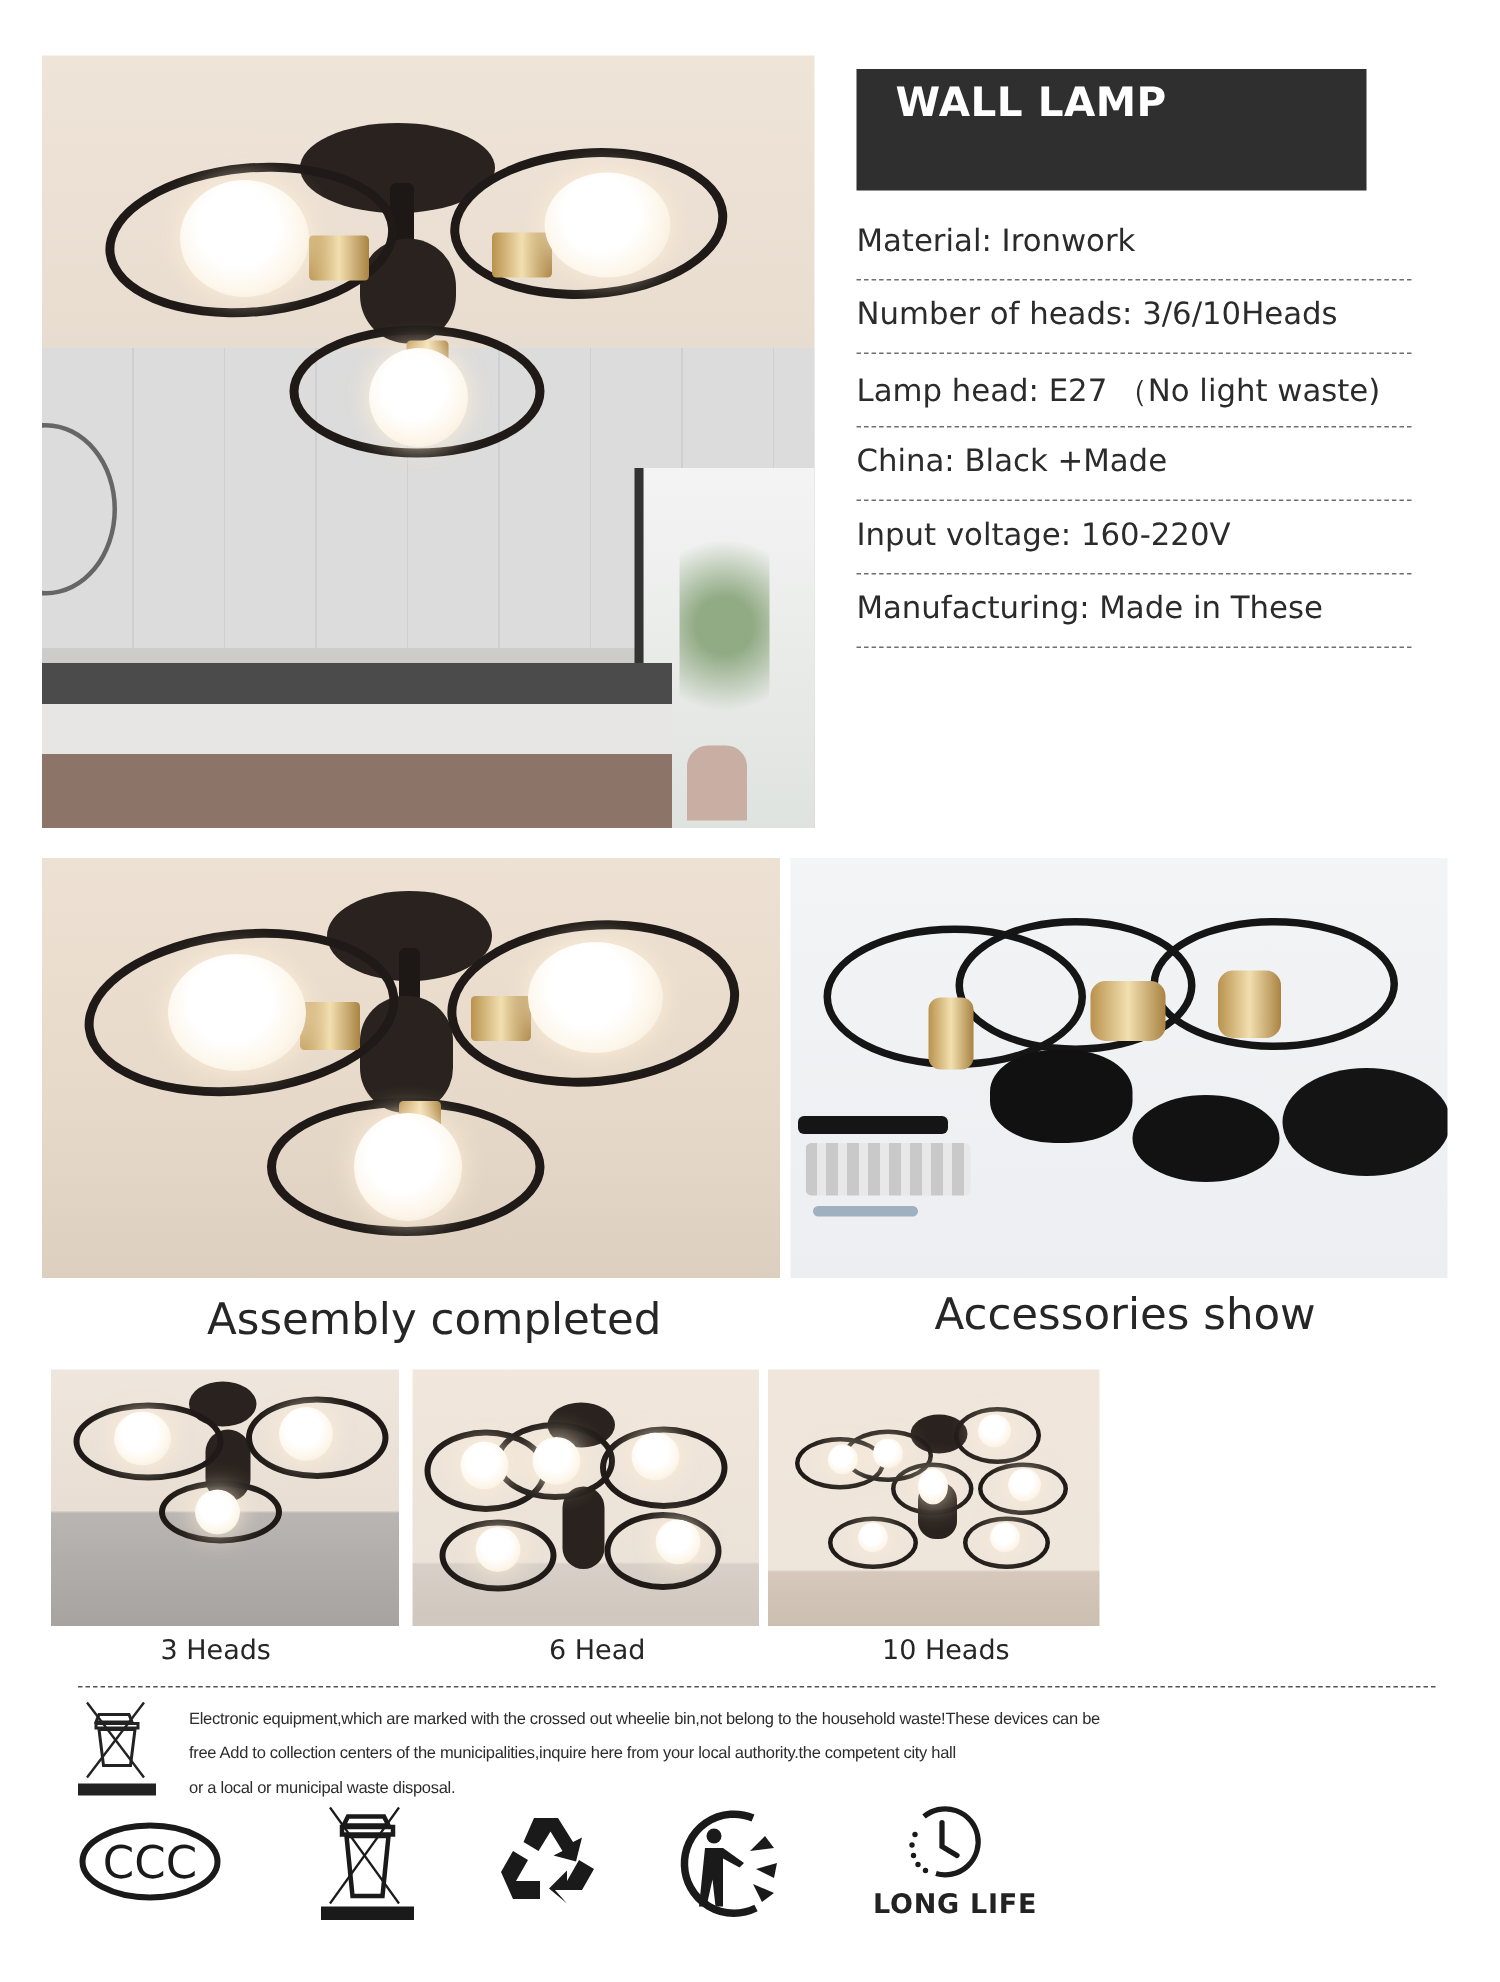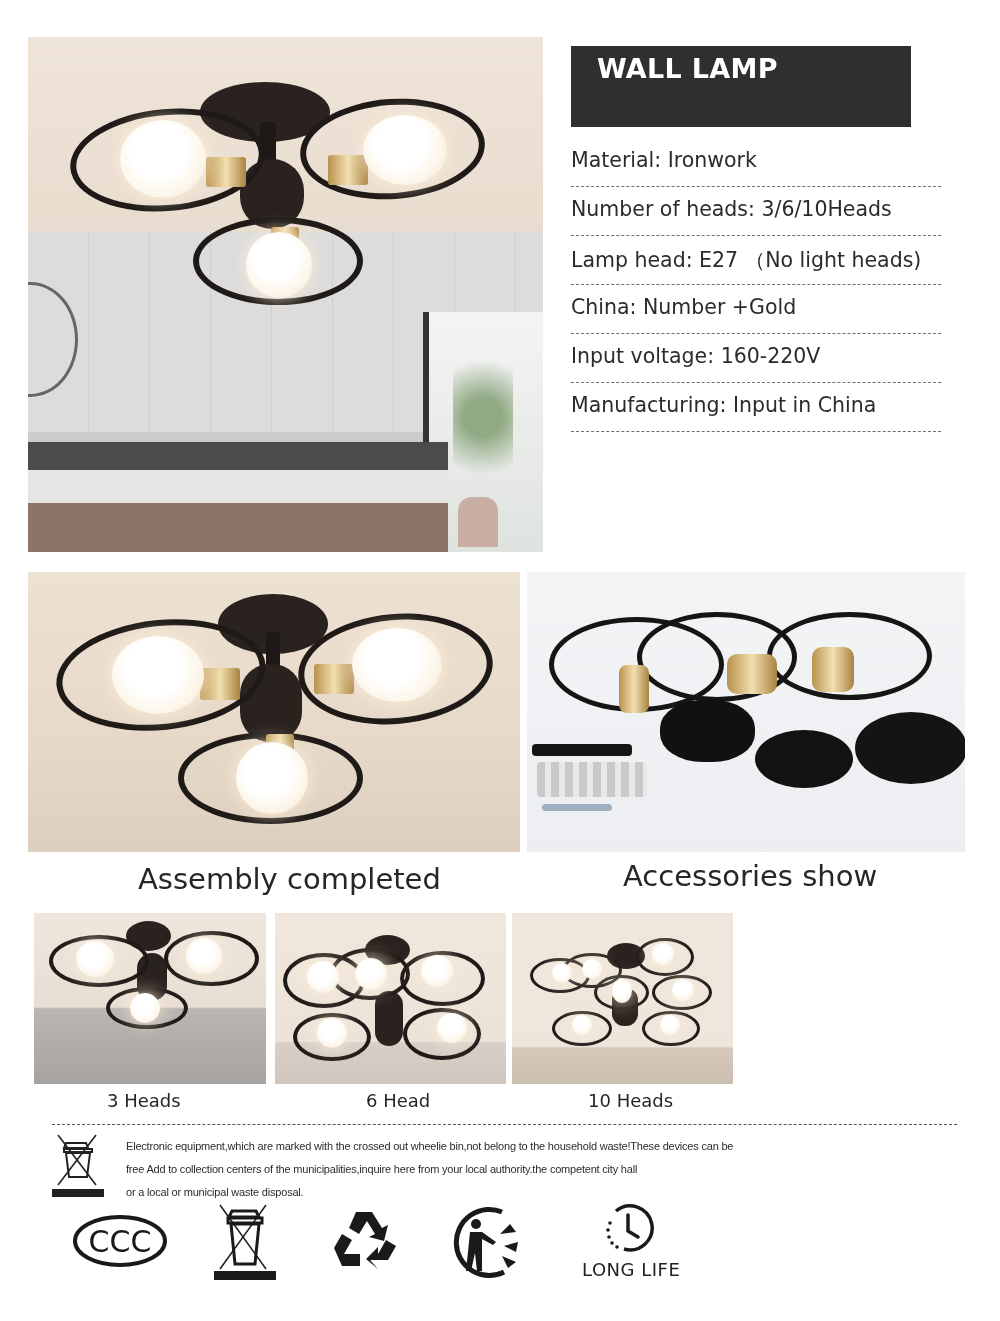--- a/index.html
+++ b/index.html
@@ -68,21 +68,21 @@
 
     .divider { left: 52px; top: 1124px; width: 905px; border-top: 1px dashed #555; }
 
     
     .weee-note { left: 126px; top: 1135px; width: 830px; font-family: "Liberation Sans", sans-serif;
       font-size: 11px; line-height: 23px; color: #2c2c2c; letter-spacing: -0.2px; }
     .weee-small { left: 52px; top: 1133px; width: 52px; height: 66px; }
 
     
     .cert { top: 1203px; }
-    .longlife-label { left: 582px; top: 1259px; font-size: 18px; font-weight: normal; color: #222;
+    .longlife-label { left: 582px; top: 1259px; font-size: 18px; font-weight: bold; color: #222;
       letter-spacing: 0.5px; font-family: "DejaVu Sans", sans-serif; white-space: nowrap; }
   </style>
 </head>
 <body>
 
 <div class="abs hero-photo">
   <div class="scene-wall"></div>
   <div class="scene-clock"></div>
   <div class="scene-window"></div>
   <div class="scene-tree"></div>
@@ -113,33 +113,33 @@
   <div class="spec-row">
     <span>Material:</span>
     <span>Ironwork</span>
   </div>
   <div class="spec-row">
     <span>Number of heads:</span>
     <span>3/6/10Heads</span>
   </div>
   <div class="spec-row">
     <span>Lamp head:</span>
-    <span> E27 （No light heads)</span>
+    <span> E27 （No light waste)</span>
   </div>
   <div class="spec-row">
     <span>China:</span>
-    <span> Number +Gold</span>
+    <span> Black +Made</span>
   </div>
   <div class="spec-row">
     <span>Input voltage:</span>
     <span>160-220V</span>
   </div>
   <div class="spec-row">
     <span>Manufacturing:</span>
-    <span>Input in China</span>
+    <span>Made in These</span>
   </div>
 </div>
 
 <div class="abs assembly-photo">
   <div class="lamp" style="left:0;top:0;width:492px;height:280px;">
     <div class="canopy" style="left:190px;top:22px;width:110px;height:60px;"></div>
     <div class="stem" style="left:238px;top:60px;width:14px;height:45px;"></div>
     <div class="canopy" style="left:212px;top:92px;width:62px;height:78px;border-radius:30px;"></div>
     <div class="ring" style="left:28px;top:48px;width:210px;height:110px;transform:rotate(-6deg);"></div>
     <div class="ring" style="left:270px;top:42px;width:195px;height:110px;transform:rotate(-5deg);"></div>
@@ -229,21 +229,21 @@
     <line x1="44" y1="2" x2="6" y2="52" stroke="#222" stroke-width="1.6"></line>
     <rect x="0" y="56" width="52" height="8" fill="#222"></rect>
   </svg>
 </div>
 <div class="abs weee-note">
   <div>Electronic equipment,which are marked with the crossed out wheelie bin,not belong to the household waste!These devices can be</div>
   <div>free Add to collection centers of the municipalities,inquire here from your local authority.the competent city hall</div>
   <div>or a local or municipal waste disposal.</div>
 </div>
 
-<div class="abs cert" style="left:72px;top:1214px;width:96px;height:54px;">
+<div class="abs cert" style="left:52px;top:1214px;width:96px;height:54px;">
   <svg width="96" height="54" viewBox="0 0 96 54">
     <ellipse cx="48" cy="27" rx="45" ry="24" fill="none" stroke="#1a1a1a" stroke-width="4"></ellipse>
     <text x="48" y="38" text-anchor="middle" font-family="DejaVu Sans, sans-serif" font-size="30" fill="#1a1a1a">CCC</text>
   </svg>
 </div>
 
 <div class="abs cert" style="left:212px;top:1203px;width:66px;height:78px;">
   <svg width="66" height="78" viewBox="0 0 66 78">
     <path d="M20 8 h24 l3 6 h-30 z M16 15 h34 v5 h-34 z M19 21 l4 40 h20 l4 -40 z" fill="none" stroke="#1a1a1a" stroke-width="3"></path>
     <line x1="8" y1="2" x2="54" y2="66" stroke="#1a1a1a" stroke-width="1.5"></line>

